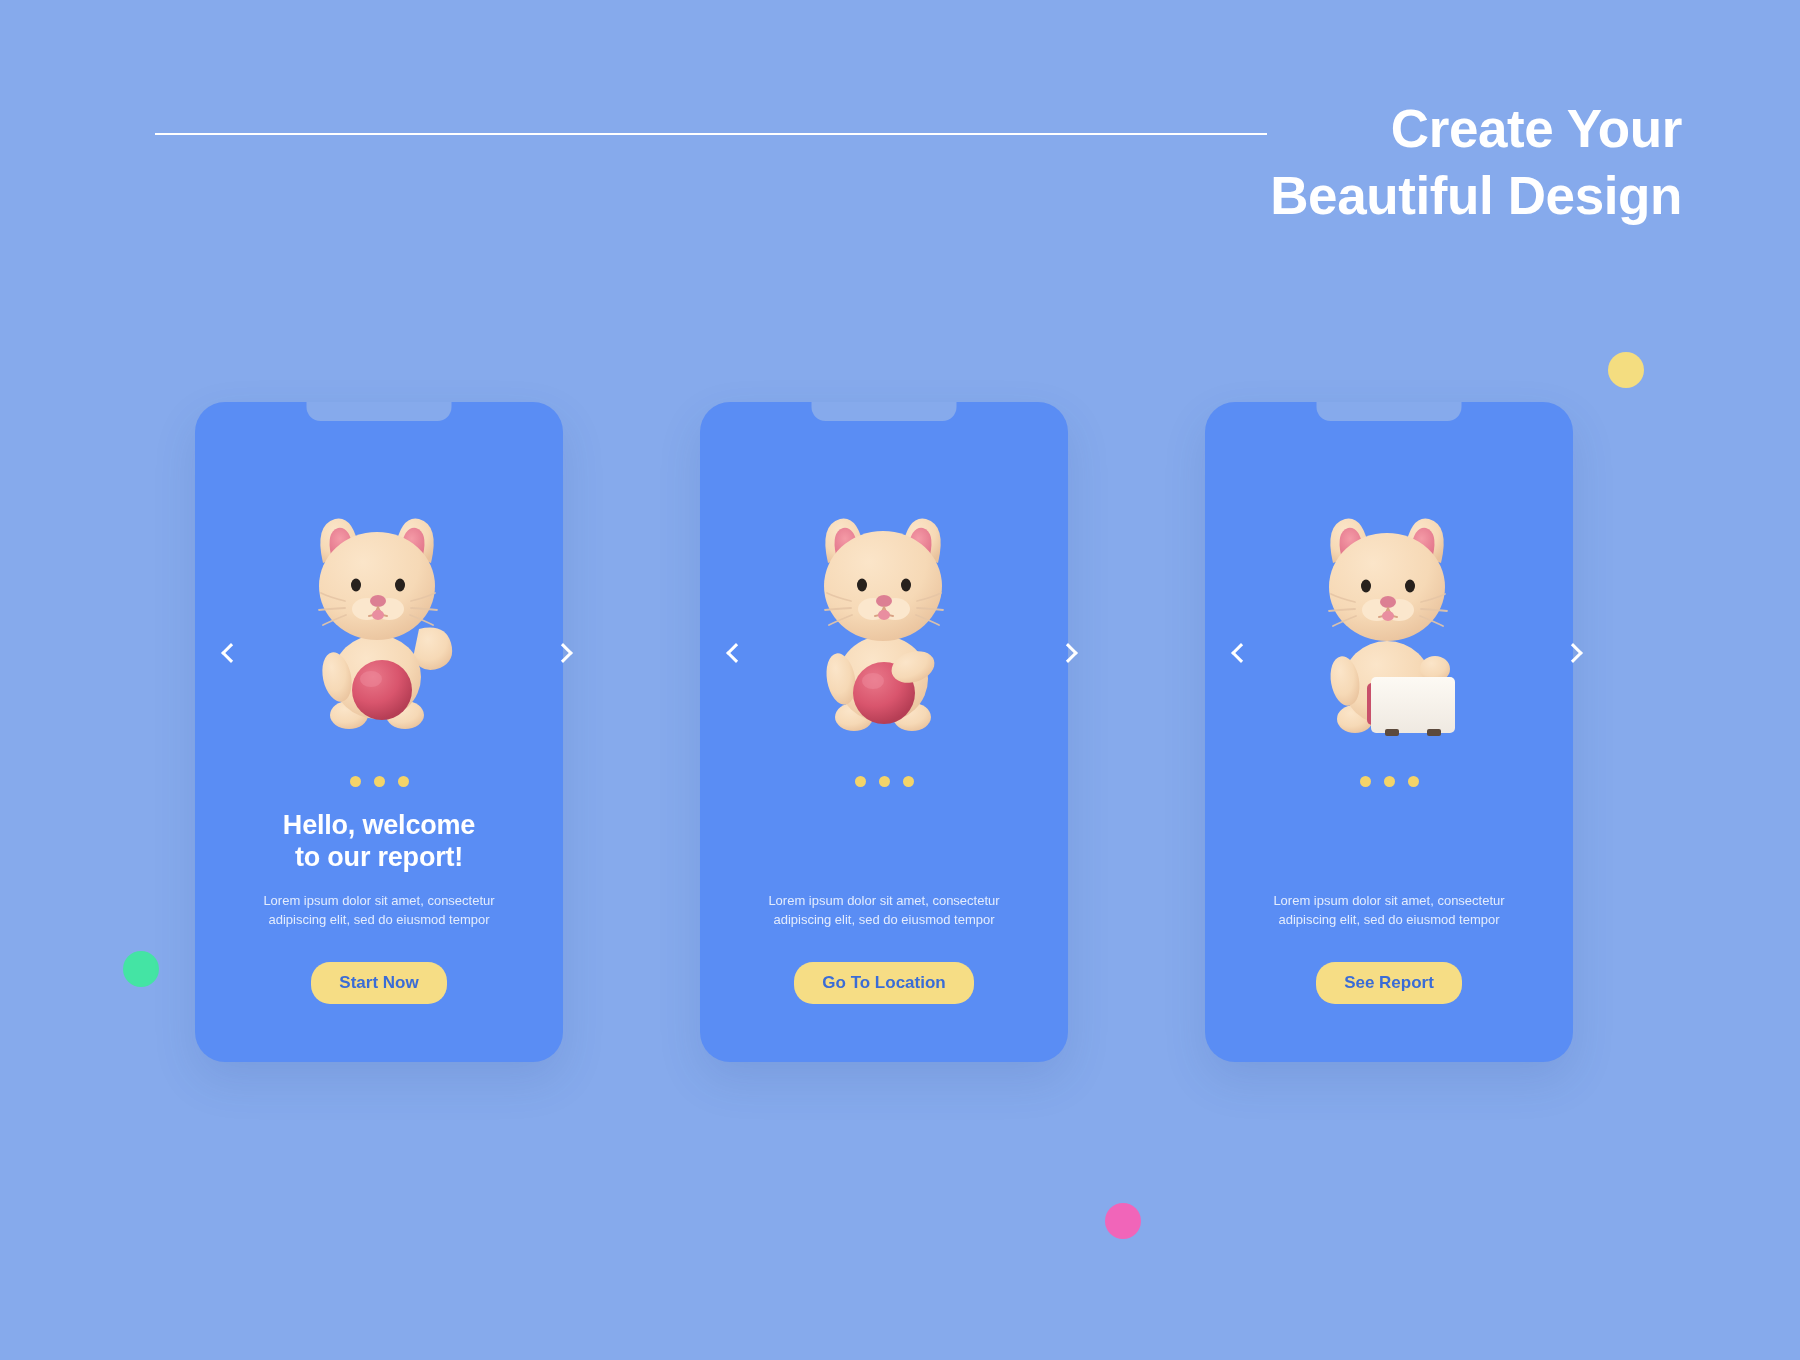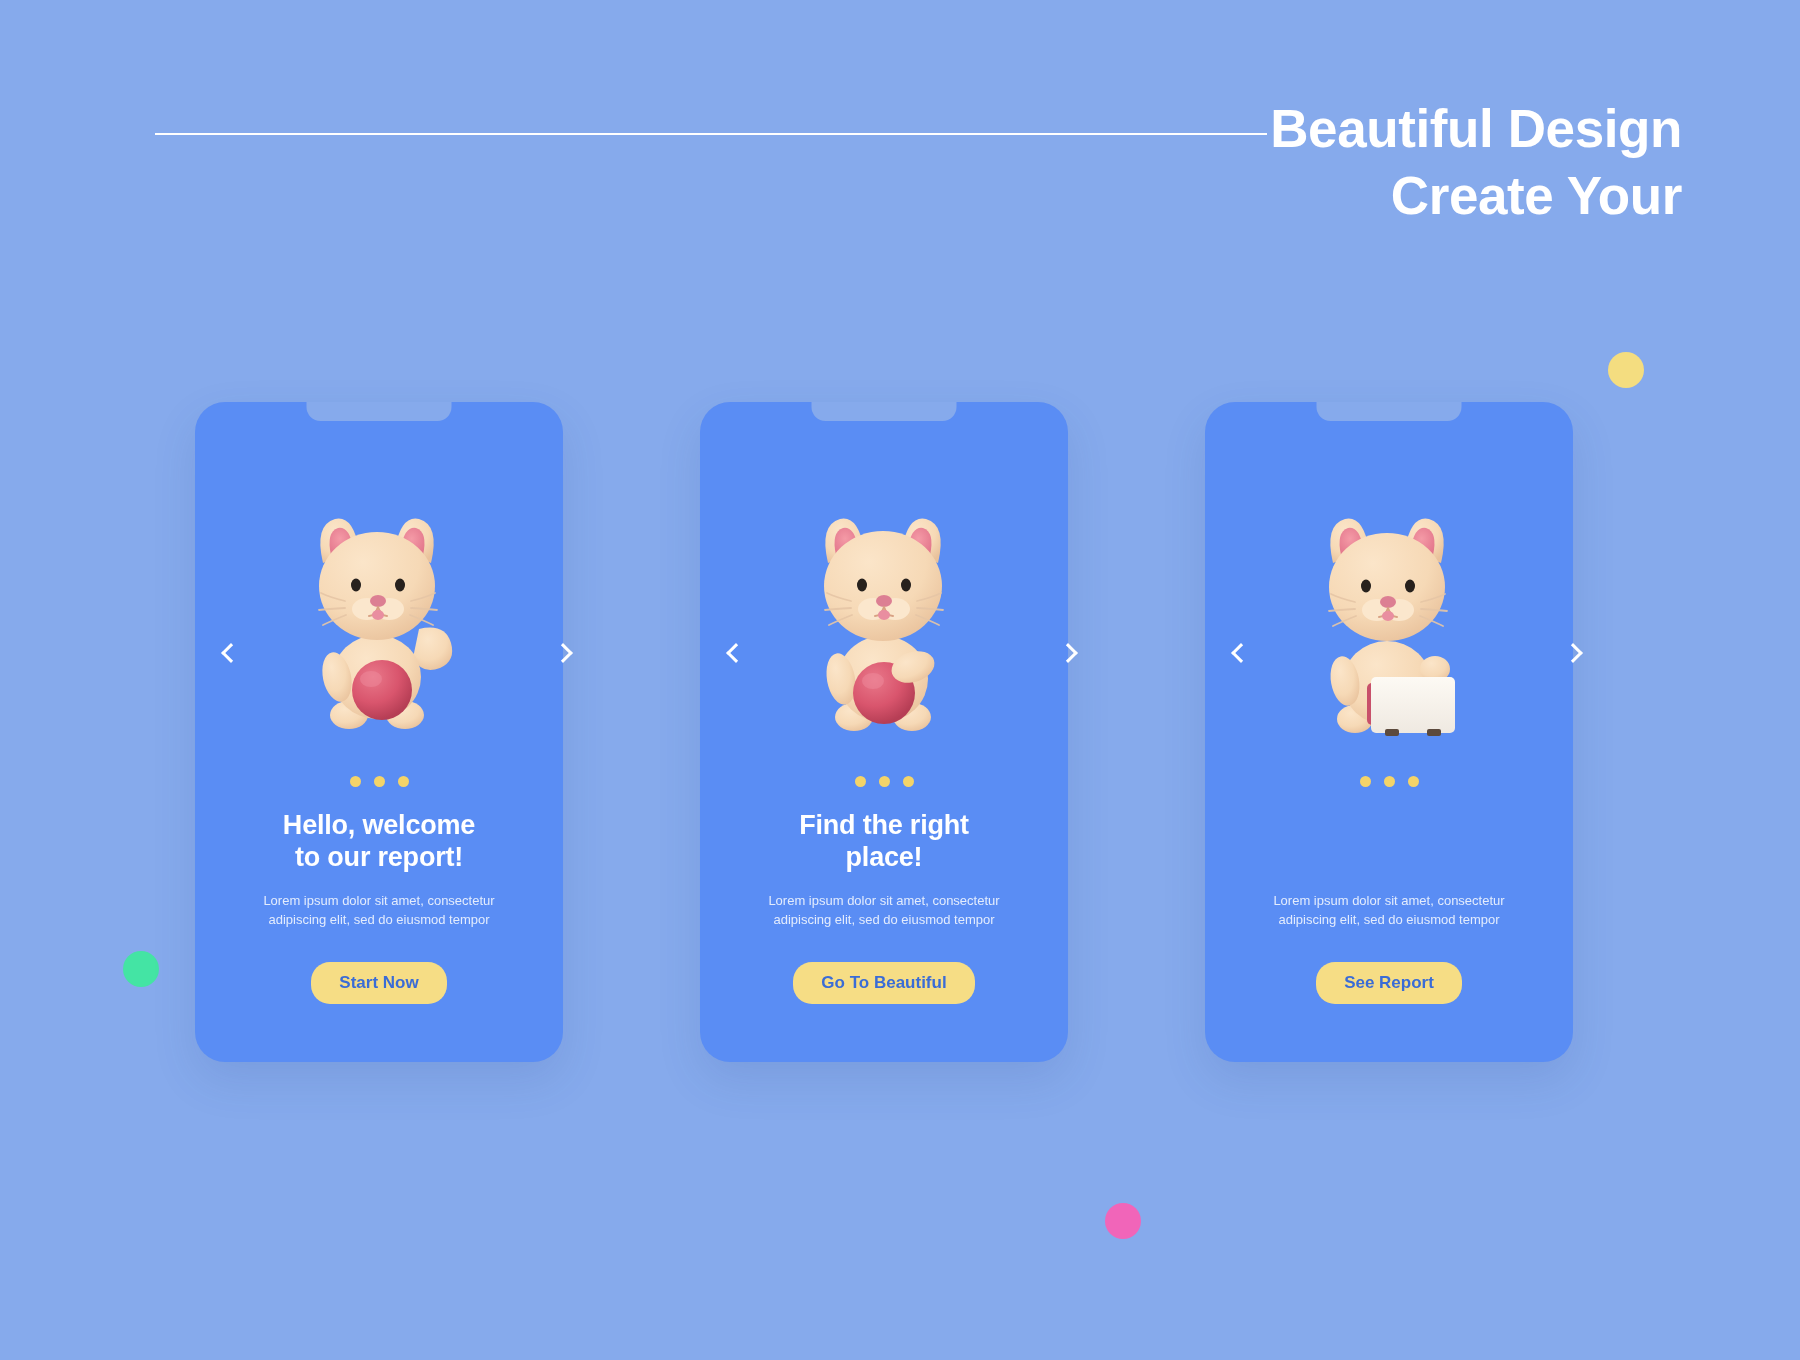--- a/index.html
+++ b/index.html
@@ -210,22 +210,22 @@
   }
   .chev-left::before  { transform: rotate(-135deg); }
   .chev-right::before { transform: rotate(45deg); left: 0; }
 </style>
 </head>
 <body>
 
 <div class="header">
   <div class="header-rule"></div>
   <div class="headline">
+    <span class="line">Create Your</span>
     <span class="line">Beautiful Design</span>
-    <span class="line">Create Your</span>
   </div>
 </div>
 
 <div class="deco deco-yellow"></div>
 <div class="deco deco-green"></div>
 <div class="deco deco-pink"></div>
 
 <div class="carousel">
 
   <div class="slide">
@@ -374,32 +374,28 @@
           </g>
         </svg>
       </div>
 
       <div class="dots">
         <span></span>
         <span></span>
         <span></span>
       </div>
 
-      <div class="slide-title">
-        <span>Find the right</span><br>
-        <span>place!</span>
-      </div>
 
       <div class="slide-body">
         <span>Lorem ipsum dolor sit amet, consectetur</span><br>
         <span>adipiscing elit, sed do eiusmod tempor</span>
       </div>
 
       <div class="cta-wrap">
-        <button class="cta">Go To Beautiful</button>
+        <button class="cta">Go To Location</button>
       </div>
     </div>
 
     <div class="nav nav-prev">
       <span class="chev chev-left"></span>
     </div>
     <div class="nav nav-next">
       <span class="chev chev-right"></span>
     </div>
   </div>

